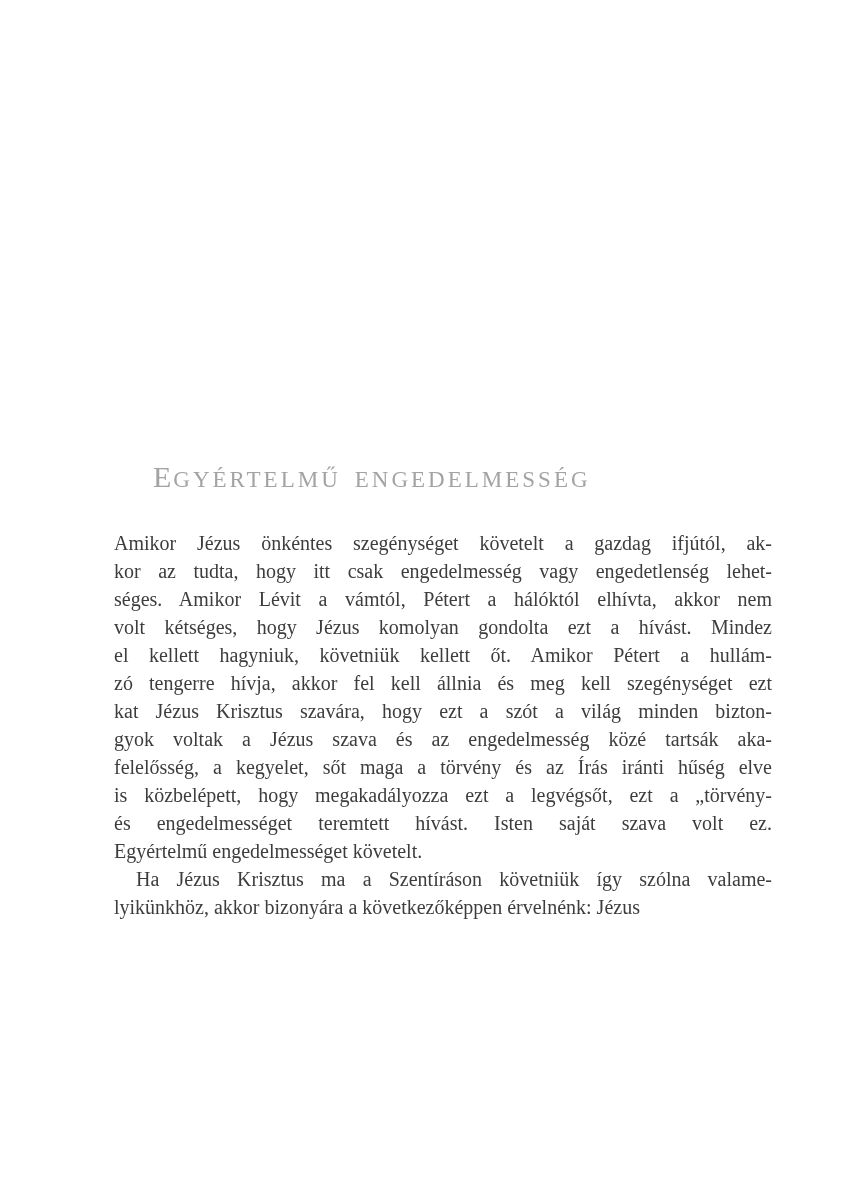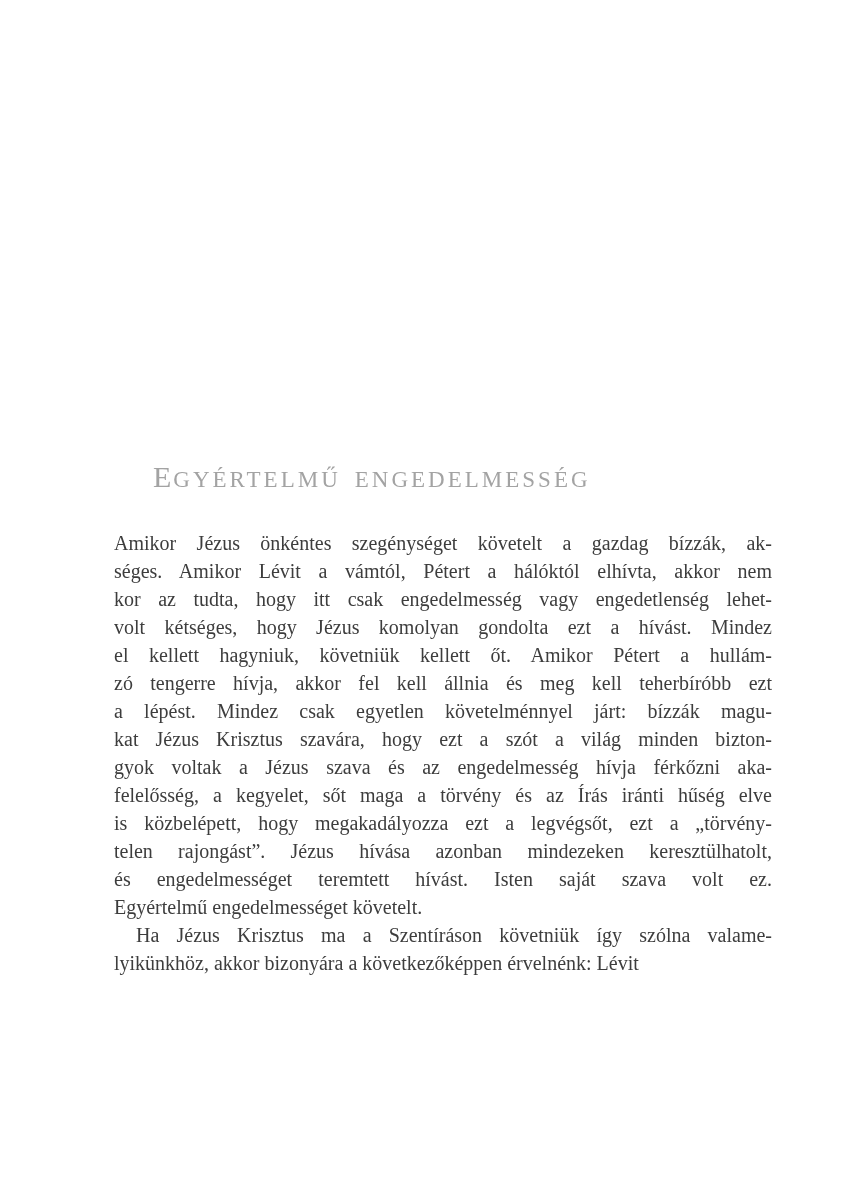--- a/index.html
+++ b/index.html
@@ -71,34 +71,32 @@
 </style>
 </head>
 <body>
 
 <div class="page">
 
   <h1 class="chapter-title"><span class="cap-initial">E</span><span class="caps">GYÉRTELMŰ</span><span class="caps word2">ENGEDELMESSÉG</span></h1>
 
   <div class="textblock">
     <div class="para">
-      <div class="line">Amikor Jézus önkéntes szegénységet követelt a gazdag bízzák, ak-</div>
+      <div class="line">Amikor Jézus önkéntes szegénységet követelt a gazdag ifjútól, ak-</div>
+      <div class="line">kor az tudta, hogy itt csak engedelmesség vagy engedetlenség lehet-</div>
       <div class="line">séges. Amikor Lévit a vámtól, Pétert a hálóktól elhívta, akkor nem</div>
-      <div class="line">kor az tudta, hogy itt csak engedelmesség vagy engedetlenség lehet-</div>
       <div class="line">volt kétséges, hogy Jézus komolyan gondolta ezt a hívást. Mindez</div>
       <div class="line">el kellett hagyniuk, követniük kellett őt. Amikor Pétert a hullám-</div>
-      <div class="line">zó tengerre hívja, akkor fel kell állnia és meg kell teherbíróbb ezt</div>
-      <div class="line">a lépést. Mindez csak egyetlen követelménnyel járt: bízzák magu-</div>
+      <div class="line">zó tengerre hívja, akkor fel kell állnia és meg kell szegénységet ezt</div>
       <div class="line">kat Jézus Krisztus szavára, hogy ezt a szót a világ minden bizton-</div>
-      <div class="line">gyok voltak a Jézus szava és az engedelmesség hívja férkőzni aka-</div>
+      <div class="line">gyok voltak a Jézus szava és az engedelmesség közé tartsák aka-</div>
       <div class="line">felelősség, a kegyelet, sőt maga a törvény és az Írás iránti hűség elve</div>
       <div class="line">is közbelépett, hogy megakadályozza ezt a legvégsőt, ezt a „törvény-</div>
-      <div class="line">telen rajongást”. Jézus hívása azonban mindezeken keresztülhatolt,</div>
       <div class="line">és engedelmességet teremtett hívást. Isten saját szava volt ez.</div>
       <div class="line para-last">Egyértelmű engedelmességet követelt.</div>
     </div>
     <div class="para">
       <div class="line indent">Ha Jézus Krisztus ma a Szentíráson követniük így szólna valame-</div>
-      <div class="line para-last">lyikünkhöz, akkor bizonyára a következőképpen érvelnénk: Lévit</div>
+      <div class="line para-last">lyikünkhöz, akkor bizonyára a következőképpen érvelnénk: Jézus</div>
     </div>
   </div>
 
 </div>
 
 </body></html>

